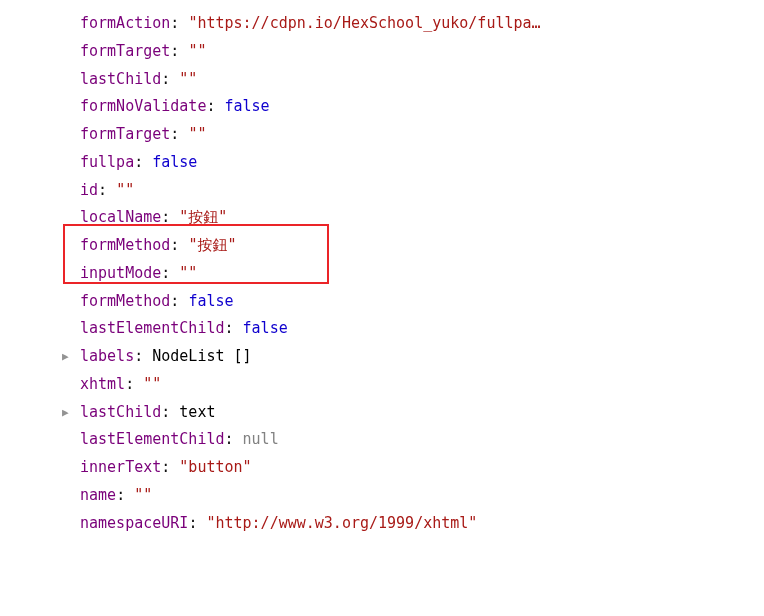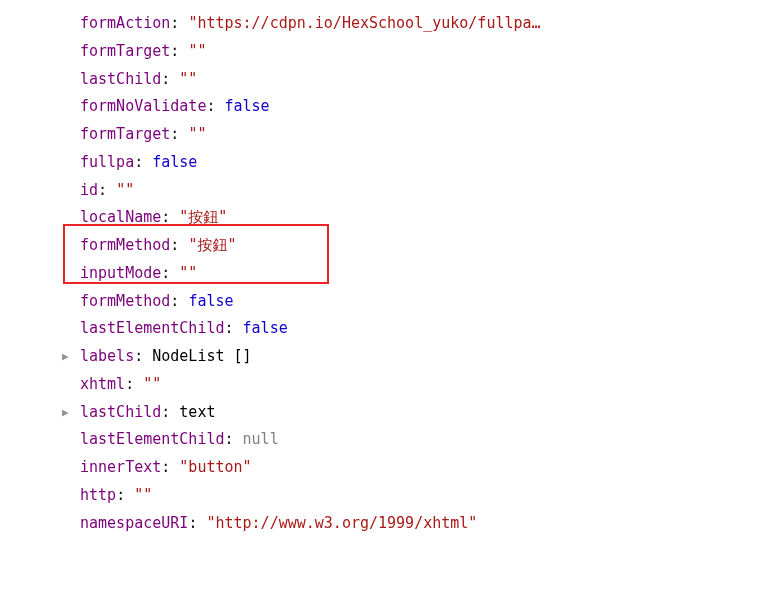--- a/index.html
+++ b/index.html
@@ -107,20 +107,20 @@
 
 <div class="row">
   <span class="prop">lastElementChild</span><span class="colon">: </span><span class="val-null">null</span>
 </div>
 
 <div class="row">
   <span class="prop">innerText</span><span class="colon">: </span><span class="str">"button"</span>
 </div>
 
 <div class="row">
-  <span class="prop">http</span><span class="colon">: </span><span class="str">""</span>
+  <span class="prop">name</span><span class="colon">: </span><span class="str">""</span>
 </div>
 
 <div class="row">
   <span class="prop">namespaceURI</span><span class="colon">: </span><span class="str">"http://www.w3.org/1999/xhtml"</span>
 </div>
 
 <div class="highlight-box" style="top:224px;left:63px;width:266px;height:60px;"></div>
 
 </body></html>

